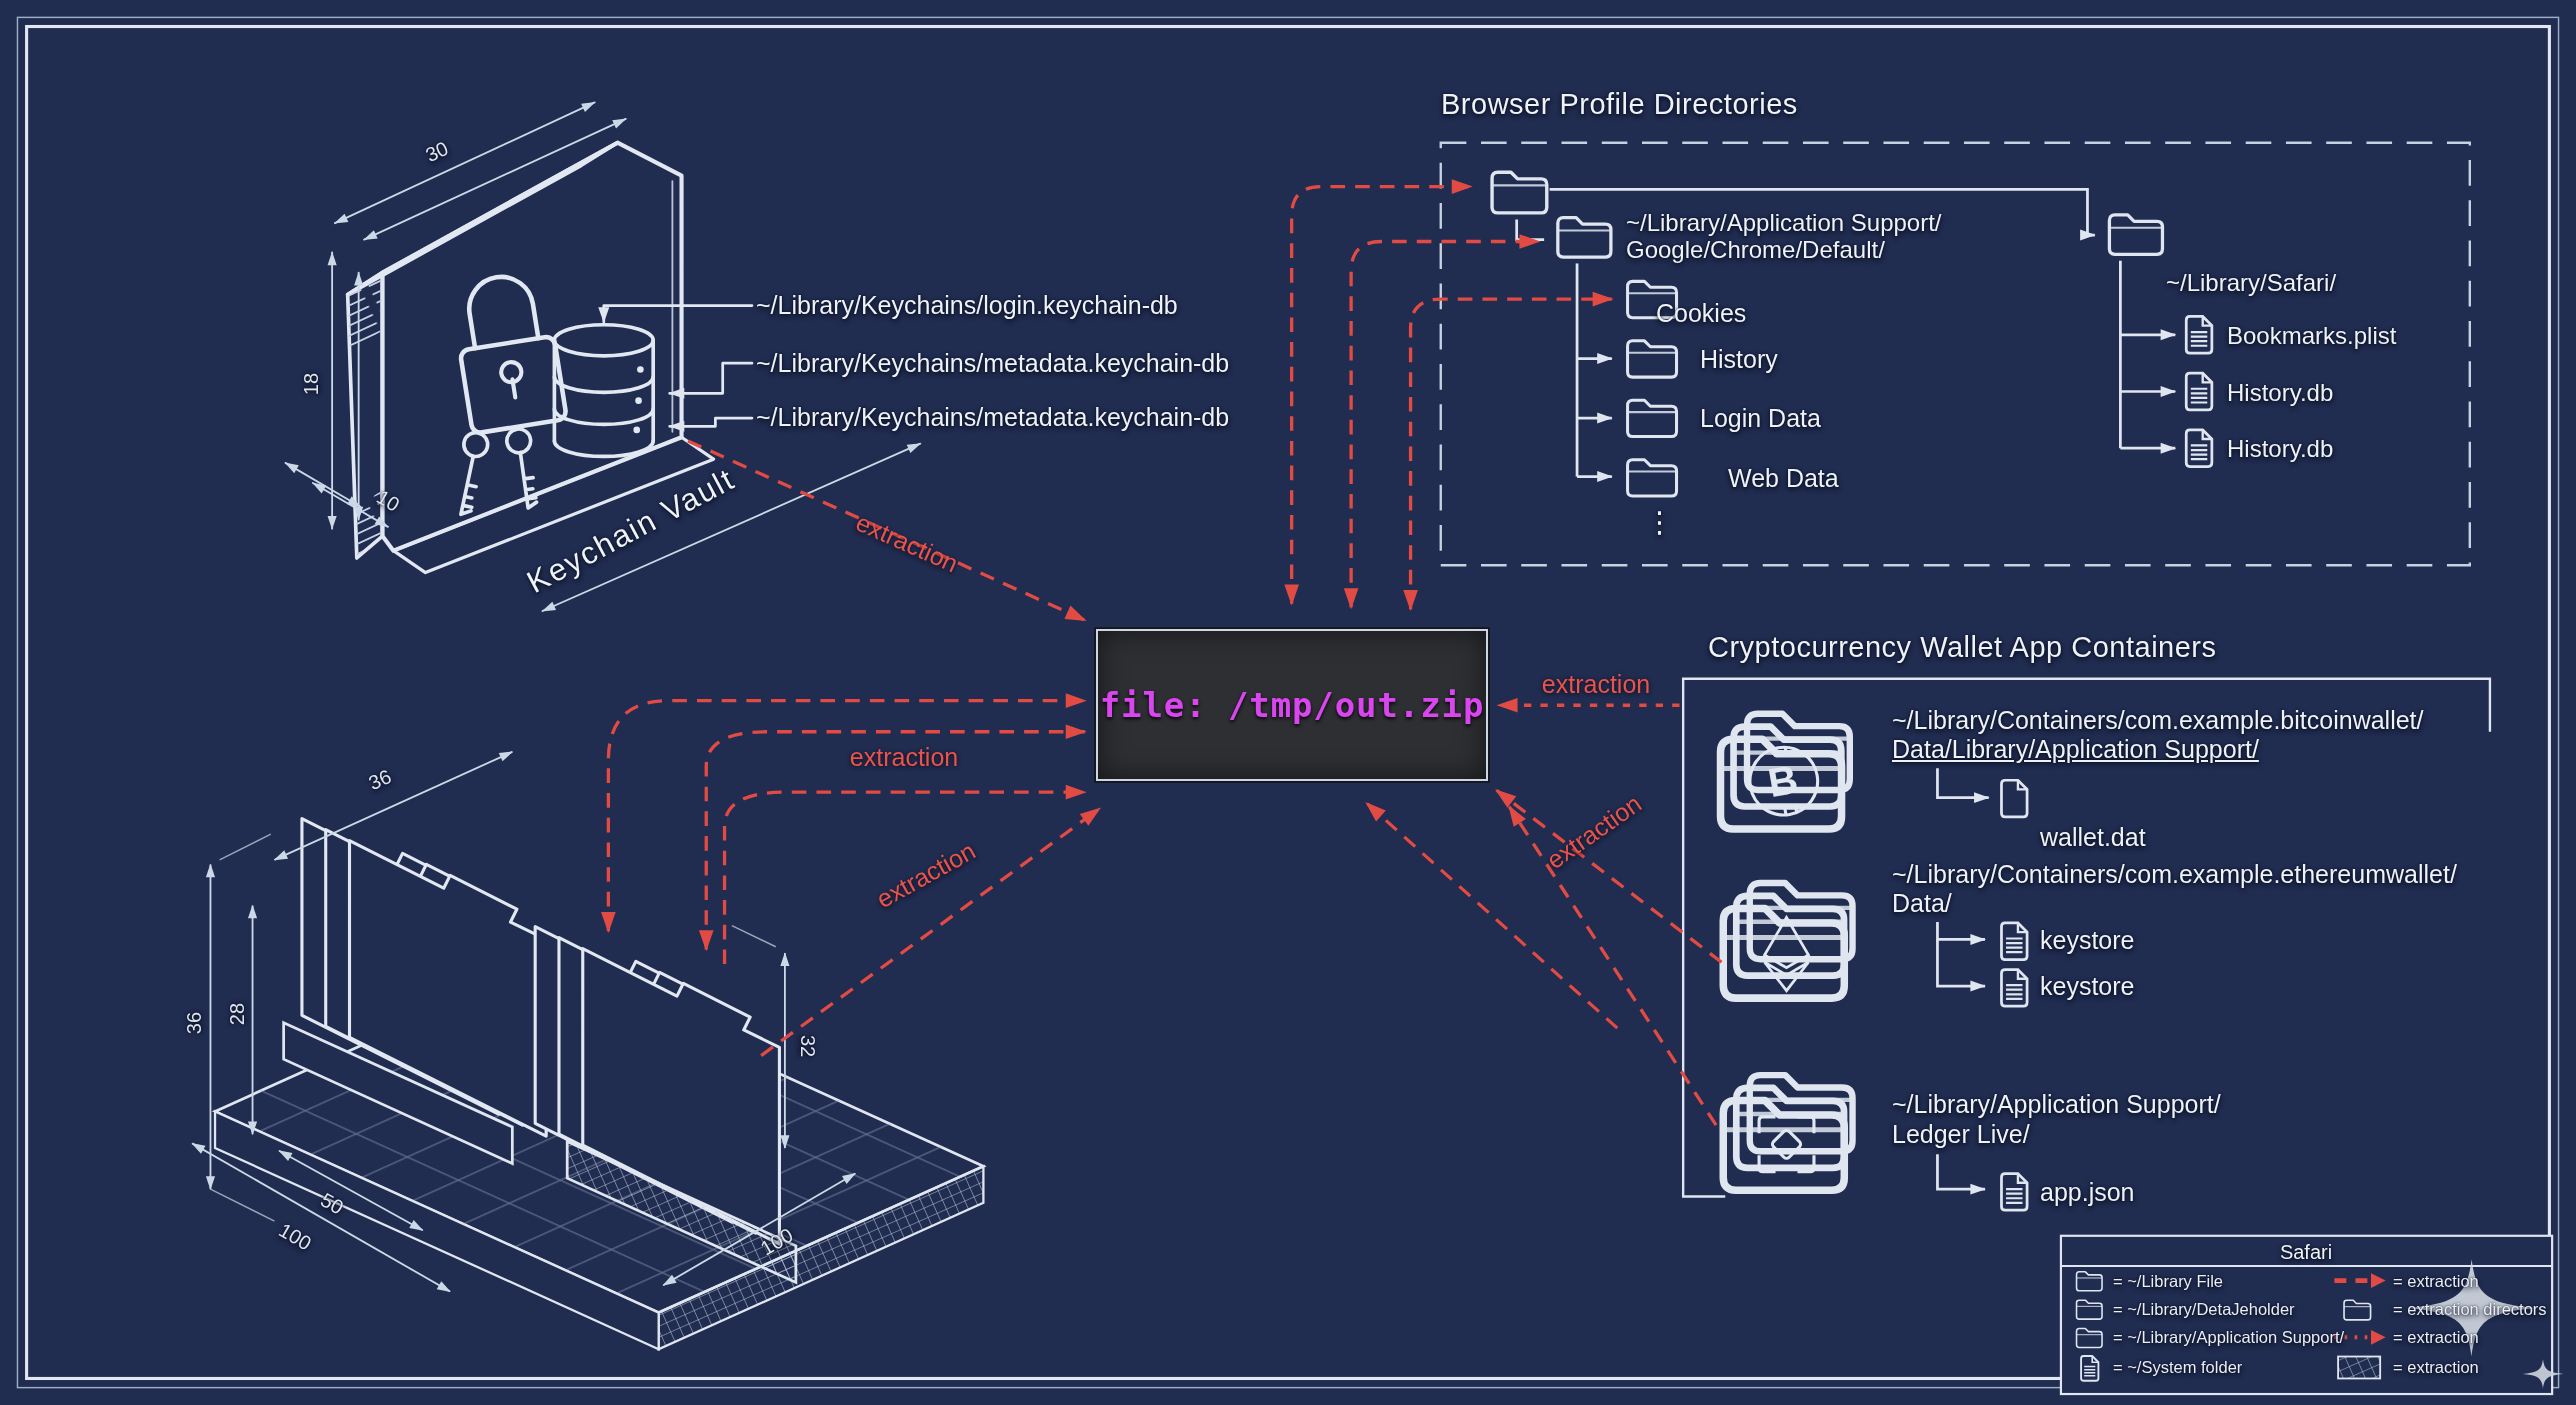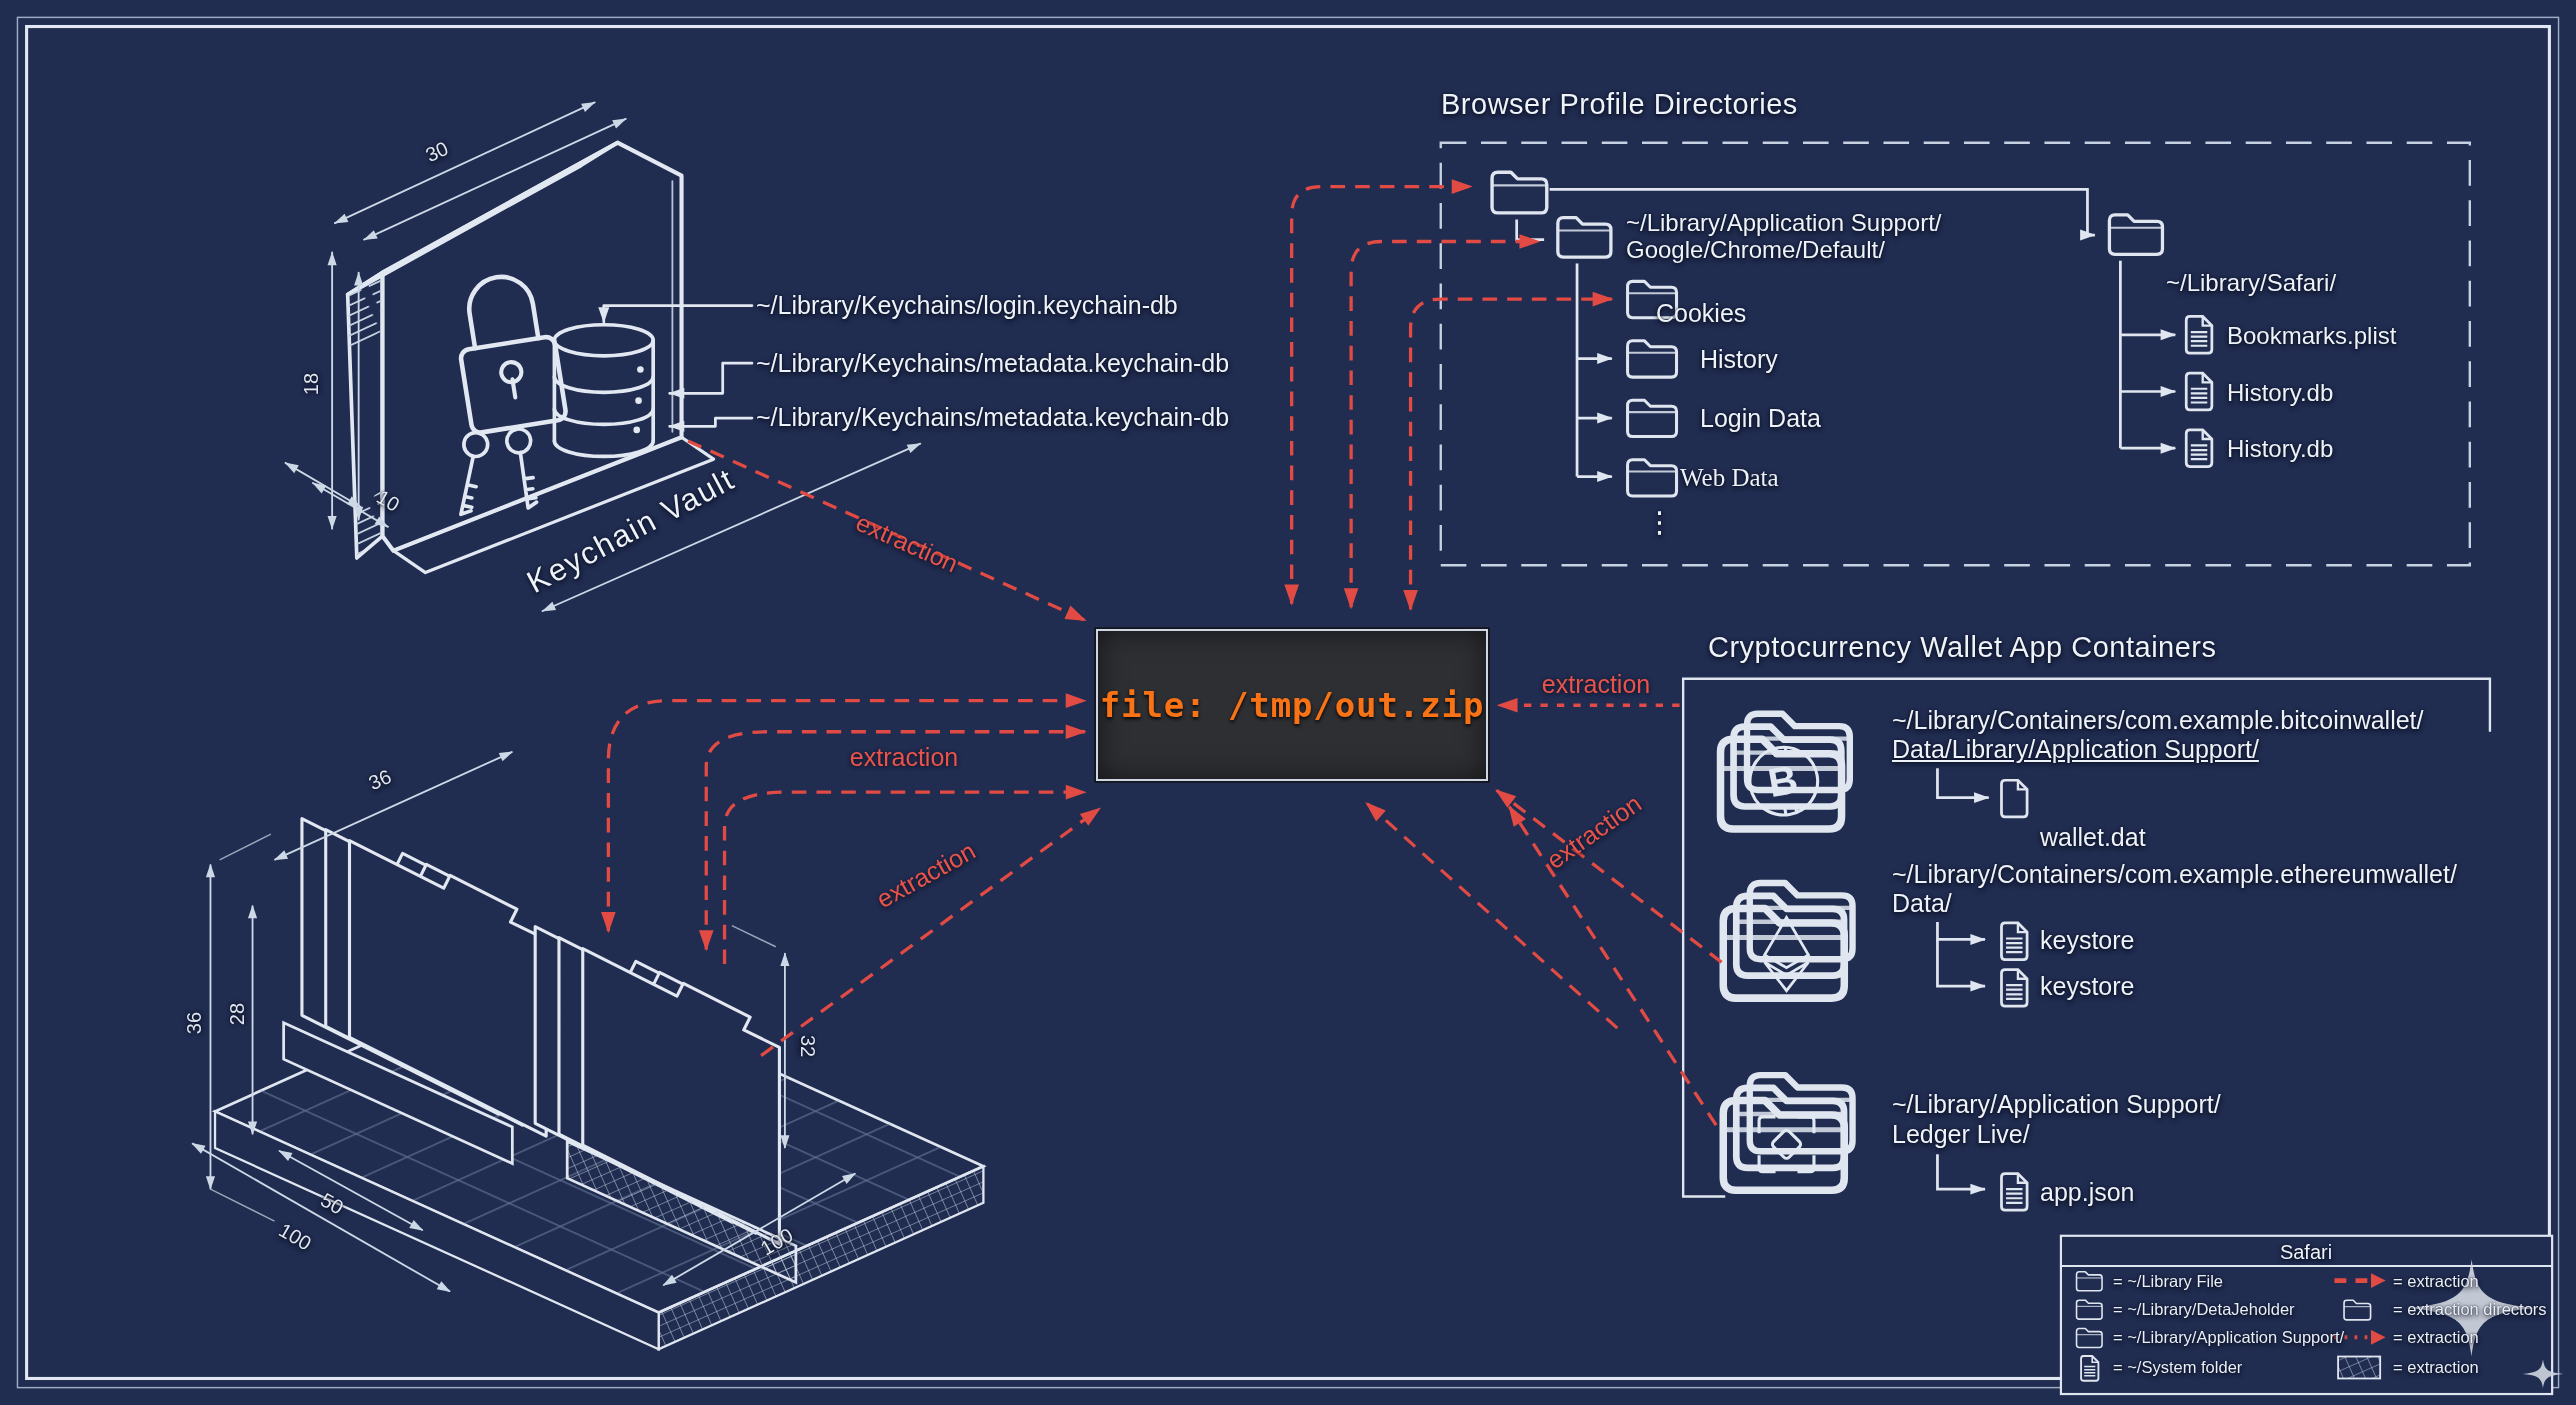--- a/index.html
+++ b/index.html
@@ -11,21 +11,21 @@
   .p27{font-size:25px;}
   .p26{font-size:24px;}
   .title{font-size:29px;letter-spacing:0.5px;}
   .dim{font-size:20px;color:#dfe6f0;}
   .rot{transform-origin:center center;}
   .red{color:#e8534c;font-size:25px;text-shadow:0 1.8px 4.6px rgba(10,5,10,.8);}
   .mono-box{position:absolute;left:1096px;top:629px;width:388px;height:148px;
     background:#2e2f33;border:2.7px solid #cdd6e2;box-shadow:0 0 0 1.8px #15171e, inset 0 0 27.4px rgba(0,0,0,.55);
     display:flex;align-items:center;justify-content:center;}
   .mono-box span{font-family:"DejaVu Sans Mono","Liberation Mono",monospace;
-    font-weight:bold;font-size:34px;color:#f97316;letter-spacing:0.9px;
+    font-weight:bold;font-size:34px;color:#d946ef;letter-spacing:0.9px;
     text-shadow:0 1.8px 3.7px rgba(0,0,0,.9);}
   .legend-text{font-size:16.5px;color:#e9eef7;}
   .vault-label{font-size:31px;letter-spacing:1.8px;}
 </style>
 </head>
 <body>
 
 <div id="canvas">
 
 <svg width="2576" height="1405" viewBox="0 0 2816 1536">
@@ -285,21 +285,21 @@
 <div class="lbl dim rot" style="left:437px;top:152px;transform:translate(-50%,-50%) rotate(-25deg);">30</div>
 <div class="lbl dim rot" style="left:311px;top:384px;transform:translate(-50%,-50%) rotate(-90deg);">18</div>
 <div class="lbl dim rot" style="left:388px;top:501px;transform:translate(-50%,-50%) rotate(30deg);">10</div>
 
 <div class="lbl title" style="left:1441px;top:88px;">Browser Profile Directories</div>
 <div class="lbl p26" style="left:1626px;top:209px;">~/Library/Application Support/</div>
 <div class="lbl p26" style="left:1626px;top:236px;">Google/Chrome/Default/</div>
 <div class="lbl p27" style="left:1656px;top:285px;margin-top:14px;">Cookies</div>
 <div class="lbl p27" style="left:1700px;top:345px;">History</div>
 <div class="lbl p27" style="left:1700px;top:404px;">Login Data</div>
-<div class="lbl p27" style="left:1680px;top:464px;font-family:Liberation Serif, serif;">Web Data</div>
+<div class="lbl p27" style="left:1728px;top:464px;">Web Data</div>
 <div class="lbl" style="left:1645px;top:505px;font-size:29px;letter-spacing:0;">⋮</div>
 <div class="lbl p26" style="left:2166px;top:269px;">~/Library/Safari/</div>
 <div class="lbl p26" style="left:2227px;top:322px;">Bookmarks.plist</div>
 <div class="lbl p26" style="left:2227px;top:379px;">History.db</div>
 <div class="lbl p26" style="left:2227px;top:435px;">History.db</div>
 
 <div class="mono-box">
   <span>file: /tmp/out.zip</span>
 </div>
 

